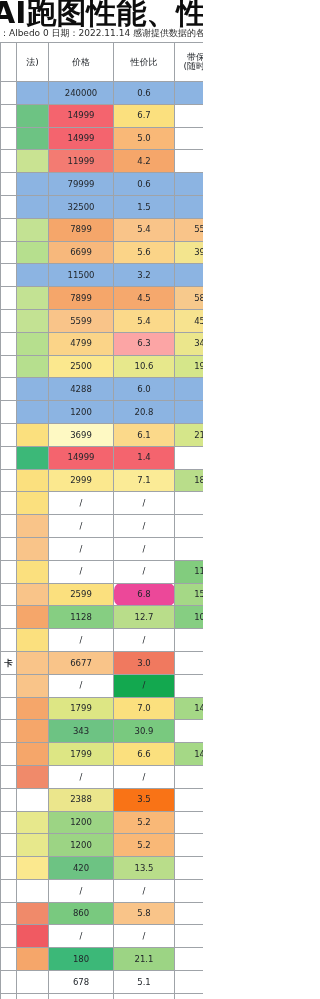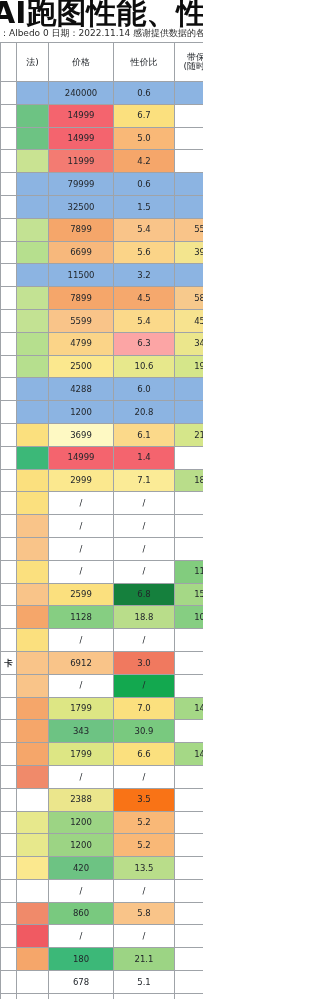--- a/index.html
+++ b/index.html
@@ -259,41 +259,41 @@
           <td class="tagcell" style="background: rgb(255, 255, 255);"></td>
           <td class="clip-l" style="background: rgb(251, 224, 126);"></td>
           <td style="background: rgb(255, 255, 255);">/</td>
           <td style="background: rgb(255, 255, 255);">/</td>
           <td style="background: rgb(130, 204, 126);">1100</td>
         </tr>
         <tr>
           <td class="tagcell" style="background: rgb(255, 255, 255);"></td>
           <td class="clip-l" style="background: rgb(249, 196, 137);"></td>
           <td style="background: rgb(251, 224, 126);">2599</td>
-          <td style="background: #15803d;">6.8</td>
+          <td style="background: #ec4899; border-radius: 7px;">6.8</td>
           <td style="background: rgb(165, 216, 134);">1598</td>
         </tr>
         <tr>
           <td class="tagcell" style="background: rgb(255, 255, 255);"></td>
           <td class="clip-l" style="background: rgb(245, 166, 106);"></td>
           <td style="background: rgb(134, 206, 130); margin-top: 12px;">1128</td>
-          <td style="background: rgb(185, 221, 138);">18.8</td>
+          <td style="background: rgb(185, 221, 138);">12.7</td>
           <td style="background: rgb(134, 206, 130);">1099</td>
         </tr>
         <tr>
           <td class="tagcell" style="background: rgb(255, 255, 255);"></td>
           <td class="clip-l" style="background: rgb(251, 224, 126);"></td>
           <td style="background: rgb(255, 255, 255);">/</td>
           <td style="background: rgb(255, 255, 255);">/</td>
           <td style="background: rgb(255, 255, 255);">/</td>
         </tr>
         <tr>
           <td class="tagcell" style="background: rgb(255, 255, 255);">卡</td>
           <td class="clip-l" style="background: rgb(249, 196, 137);"></td>
-          <td style="background: rgb(249, 196, 137);">6912</td>
+          <td style="background: rgb(249, 196, 137);">6677</td>
           <td style="background: rgb(240, 121, 95);">3.0</td>
           <td style="background: rgb(255, 255, 255);">/</td>
         </tr>
         <tr>
           <td class="tagcell" style="background: rgb(255, 255, 255);"></td>
           <td class="clip-l" style="background: rgb(249, 196, 137);"></td>
           <td style="background: rgb(255, 255, 255);">/</td>
           <td style="background: rgb(19, 168, 79);">/</td>
           <td style="background: rgb(255, 255, 255);">/</td>
         </tr>

